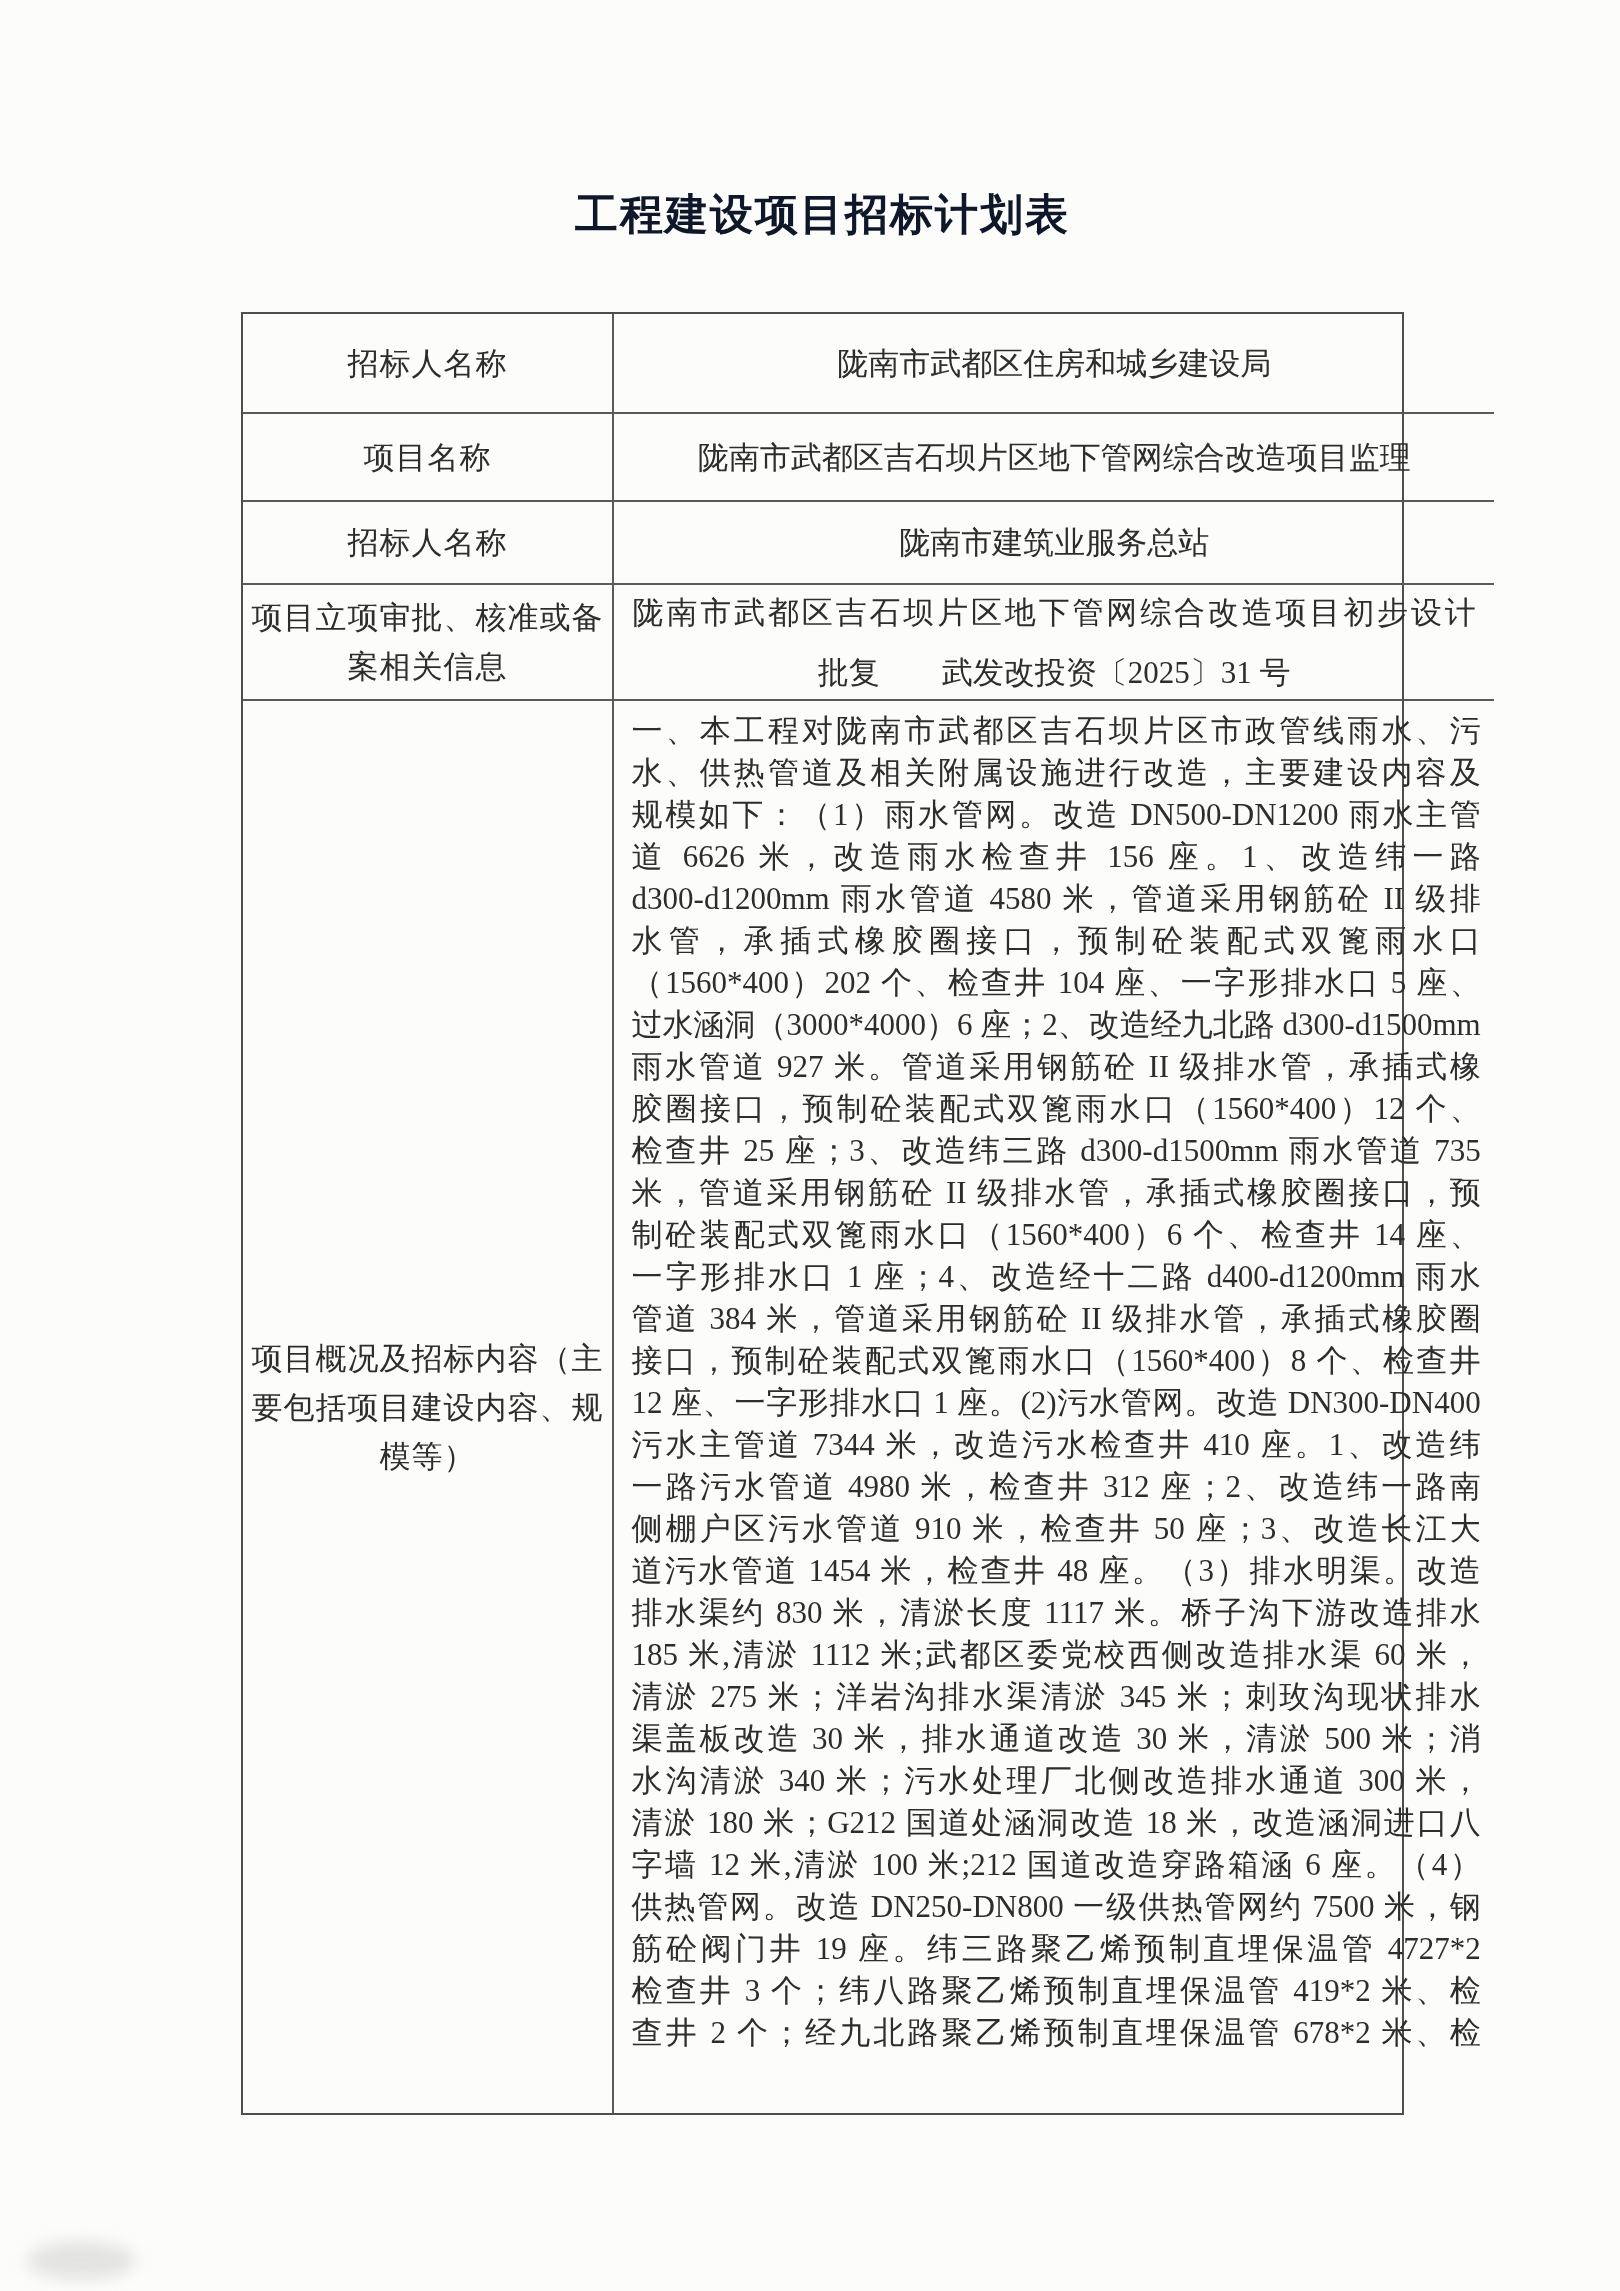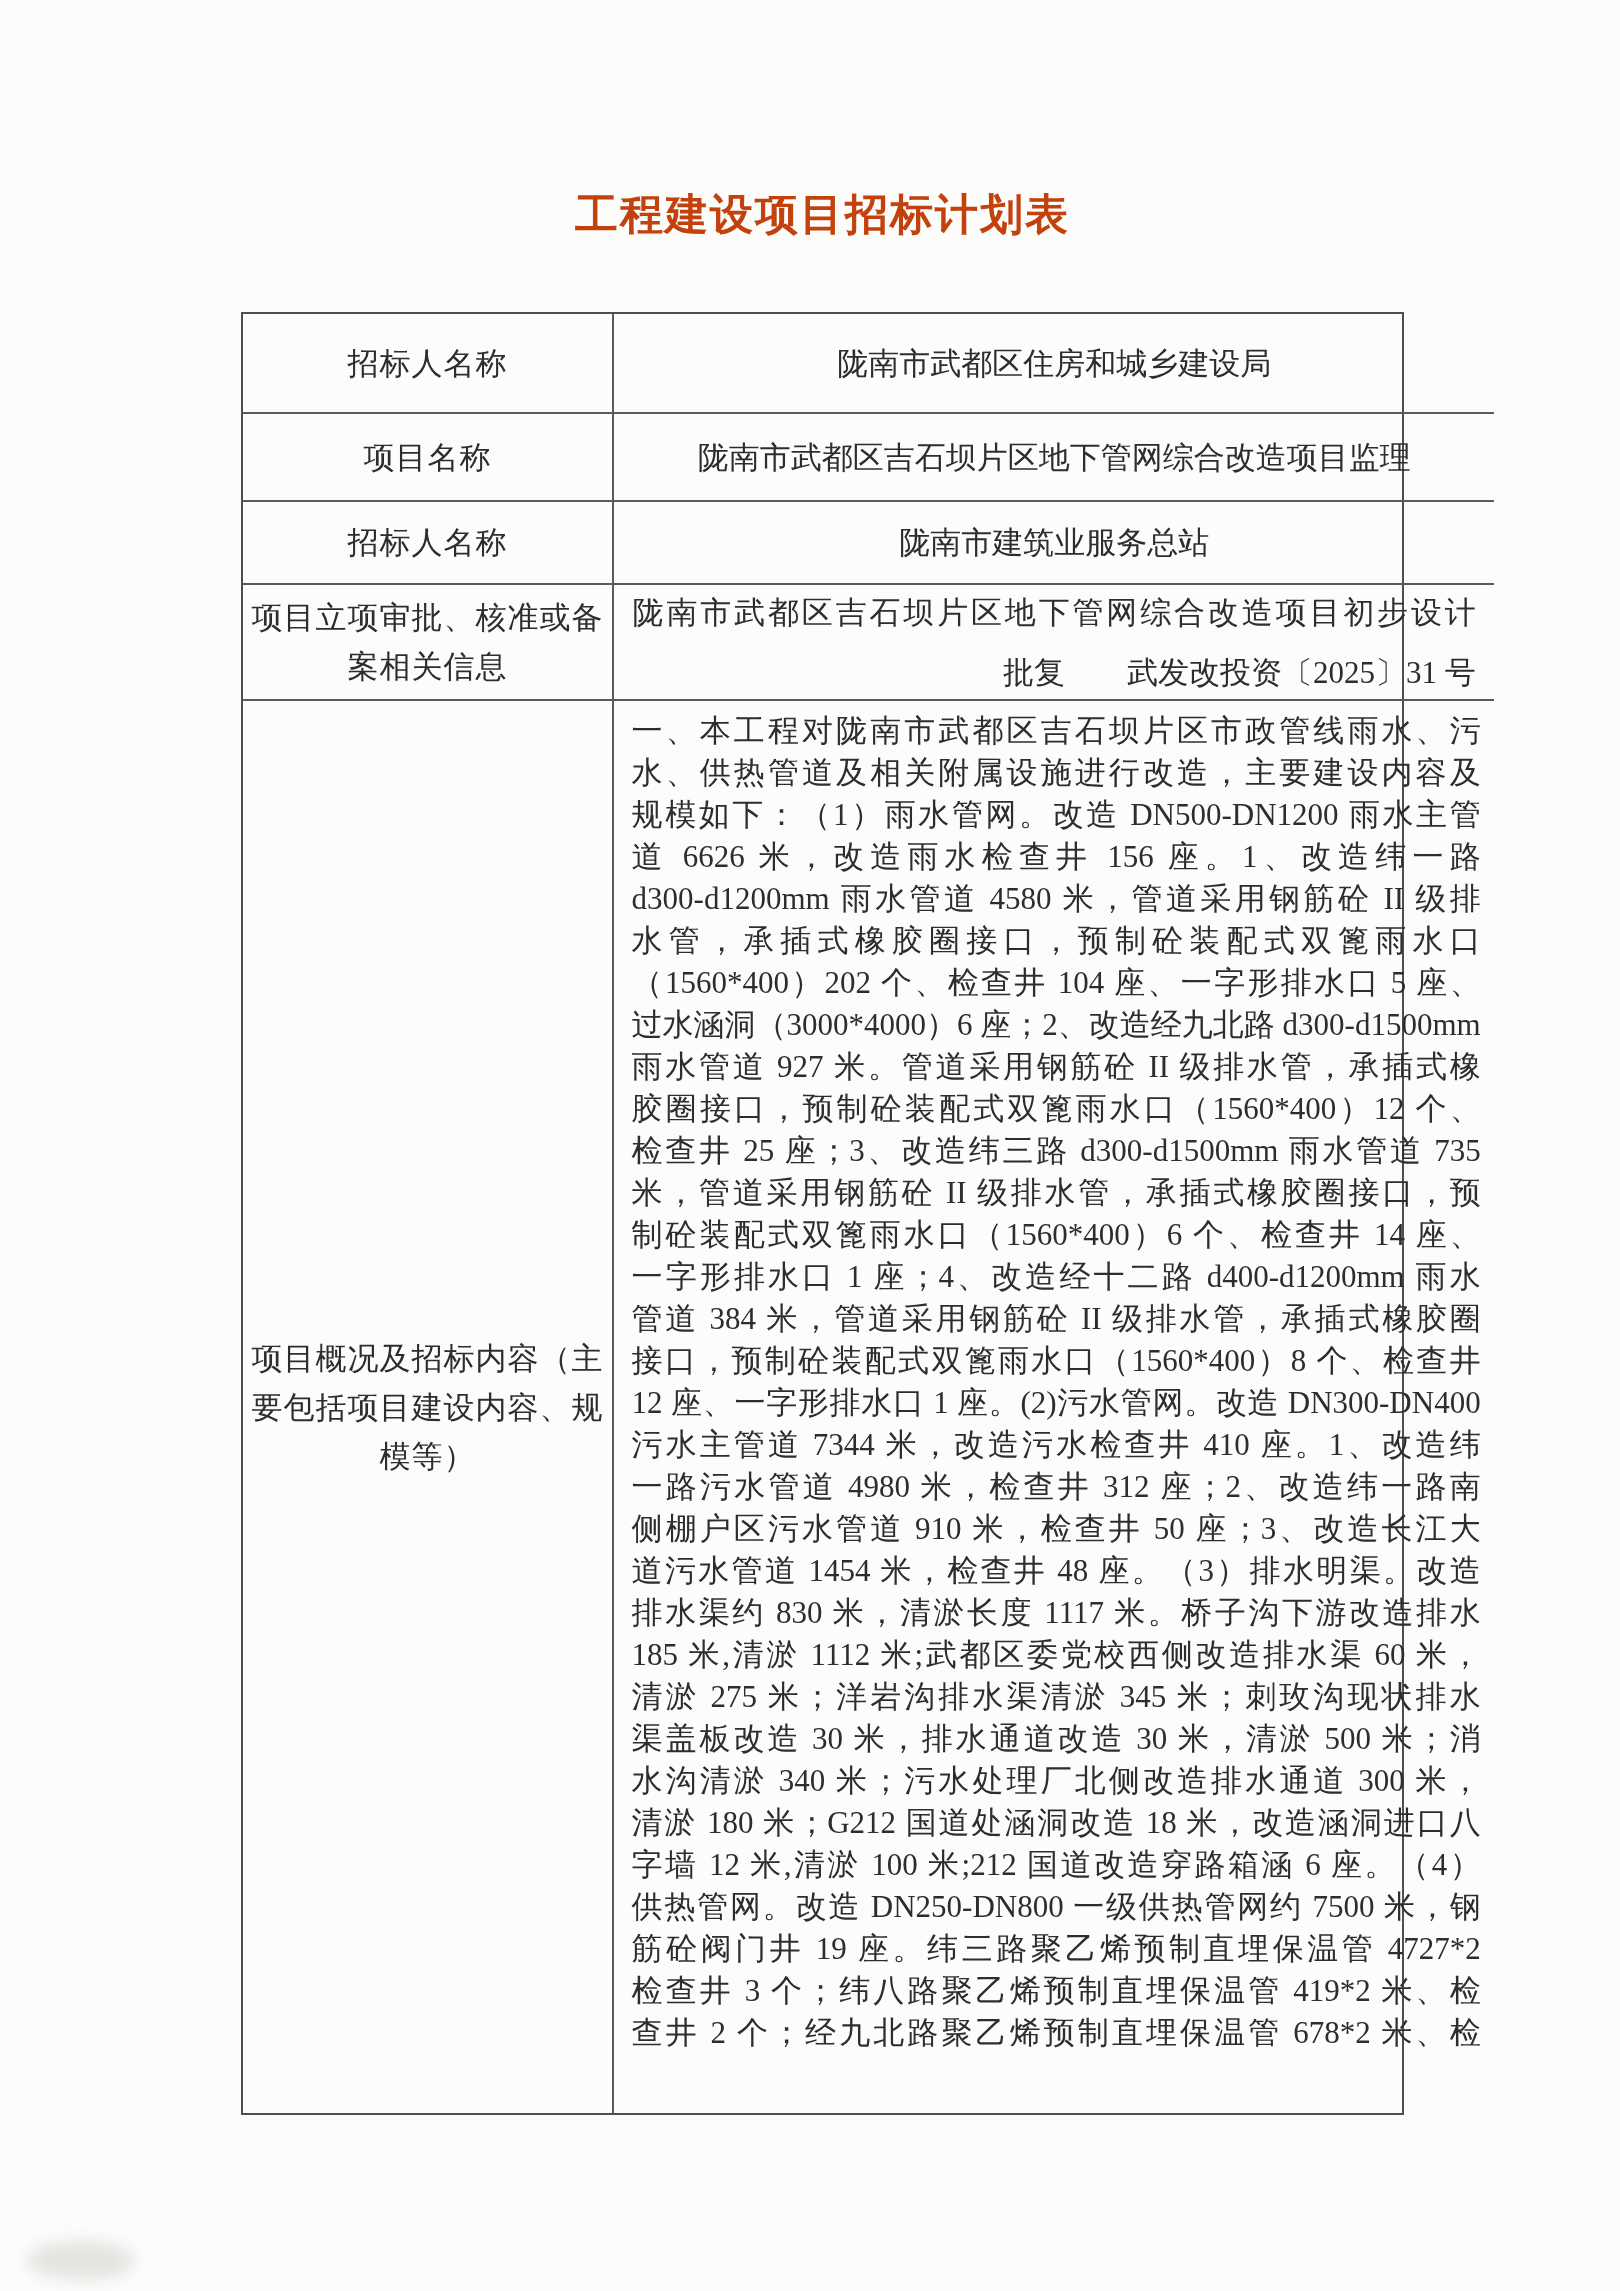--- a/index.html
+++ b/index.html
@@ -11,21 +11,21 @@
     font-family:"Liberation Serif","DejaVu Serif",serif;
     color:#2d2d2d;
   }
   .doc-title{
     position:absolute;
     left:241px;top:186px;width:1163px;
     text-align:center;
     font-size:43px;
     font-weight:bold;
     letter-spacing:2px;
-    color:#c2410c;
+    color:#0f172a;
   }
   .bid-table{
     position:absolute;
     left:241px;top:272px;
     width:1163px;height:1803px;
     border:2px solid #4e4e4e;
     box-sizing:border-box;
     display:grid;
     grid-template-columns:371px 1fr;
     grid-template-rows:100px 88px 83px 116px auto;
@@ -60,21 +60,21 @@
     line-height:49px;
     gap:11px;
   }
   .approval-line1{
     width:100%;
     text-align:justify;
     text-align-last:justify;
   }
   .approval-line2{
     width:100%;
-    text-align:right;
+    text-align:center;
   }
   .body-cell{
     display:block;
     padding:8.8px 13.7px 0 17.6px;
     line-height:42px;
   }
   .body-line{
     width:100%;
     text-align:justify;
     text-align-last:justify;

